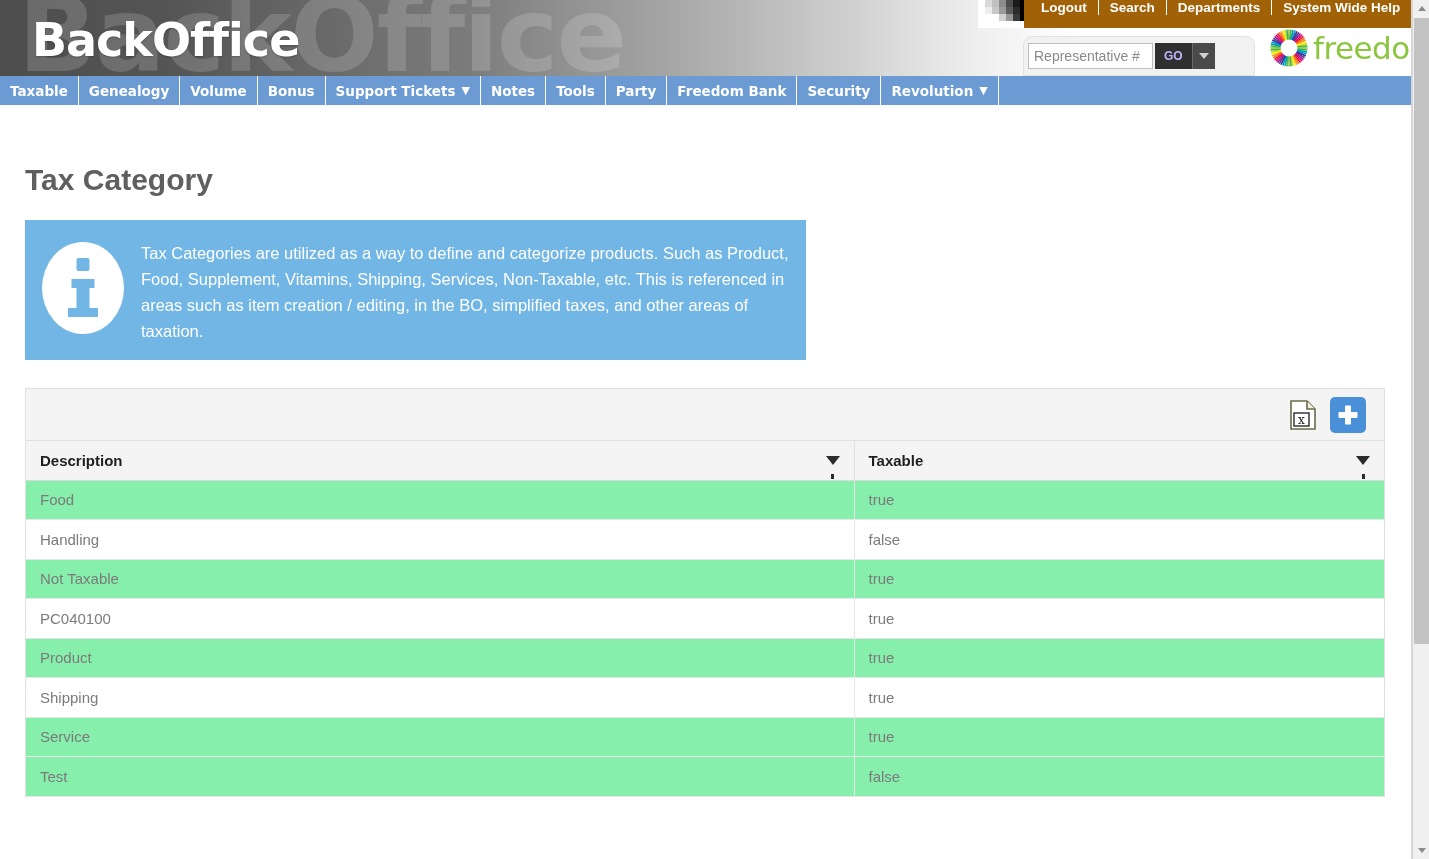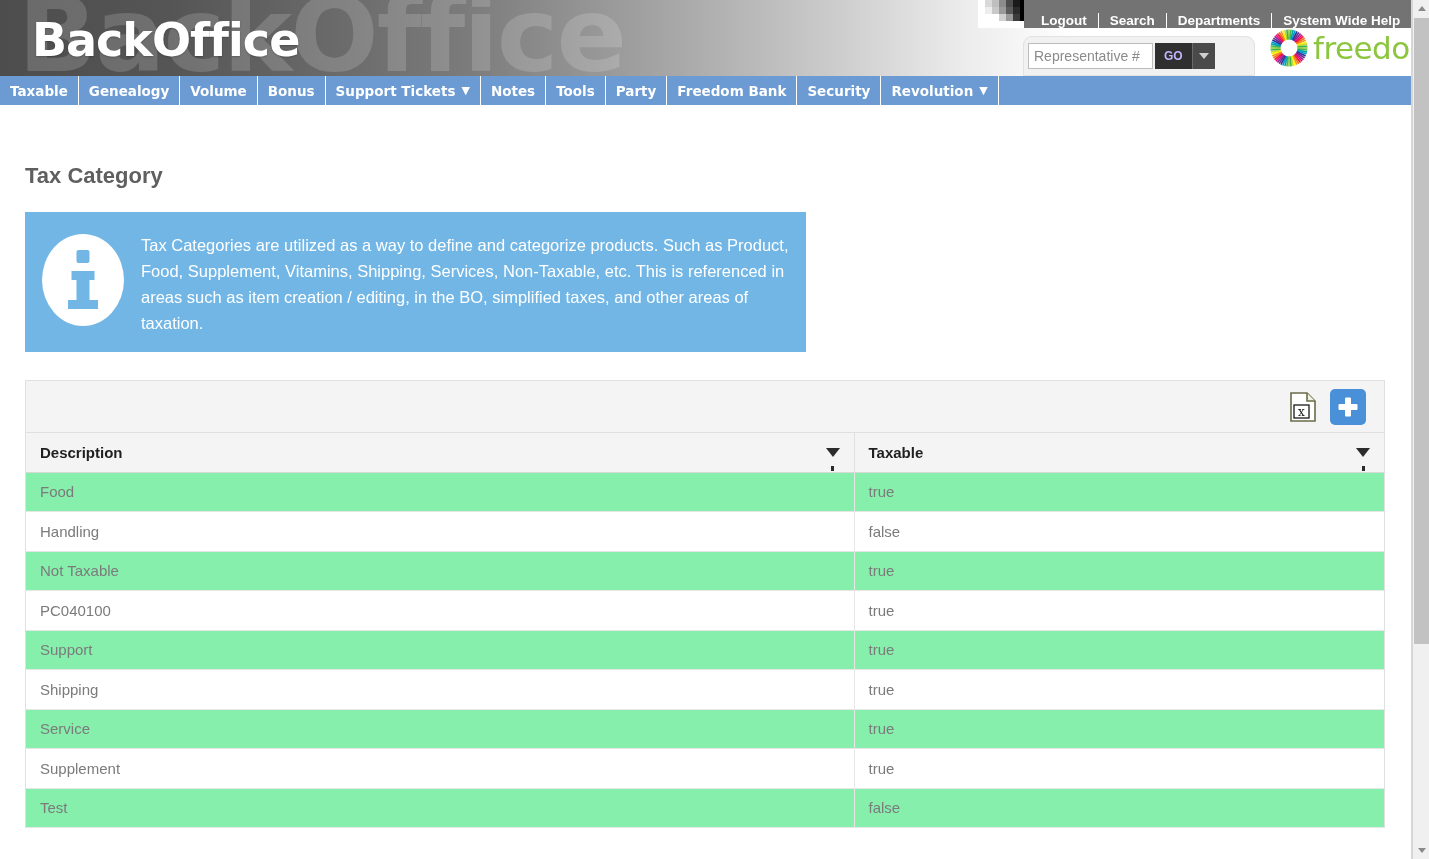--- a/index.html
+++ b/index.html
@@ -34,21 +34,21 @@
     font-family: "DejaVu Sans", sans-serif;
   }
 
   
   .checker { position: absolute; left: 978px; top: 0px; width: 46px; height: 28px; }
   .checker i { position: absolute; width: 7px; height: 7px; display: block; }
 
   
   .topnav {
     position: absolute; left: 1024px; top: 0; height: 28px;
-    background: #737373; display: flex; align-items: flex-end;
+    background: #a16207; display: flex; align-items: flex-start;
     padding: 0 6px;
   }
   .topnav a {
     color: #ffffff; font-size: 13.5px; font-weight: bold;
     display: flex; align-items: center; padding: 0 11px;
     text-decoration: none; white-space: nowrap;
     border-right: 1px solid #ffffff;
   }
   .topnav a:last-child { border-right: none; }
 
@@ -104,21 +104,21 @@
     display: flex; align-items: center; padding: 0 10px;
     white-space: nowrap; cursor: pointer;
     border-right: 1px solid #ffffff;
     font-family: "DejaVu Sans", sans-serif;
   }
   .mainnav .item .caret { margin-left: 6px; font-size: 11px; }
 
   
   .content { position: absolute; left: 0; top: 105px; width: 1412px; }
   .page-title {
-    margin: 58px 0 0 25px; font-size: 22px; font-weight: bold;
+    margin: 58px 0 0 25px; font-size: 30px; font-weight: bold;
     color: #5f5f5f; font-family: "Liberation Sans", sans-serif;
   }
 
   .infobox {
     margin: 23px 0 0 25px; width: 781px; min-height: 133px;
     background: #72b6e6; display: flex; align-items: flex-start;
     padding: 18px 14px 16px 0;
   }
   .infobox-icon {
     width: 116px; flex: 0 0 116px; display: flex;
@@ -451,33 +451,29 @@
             </tr>
             <tr class="alt">
               <td>Not Taxable</td>
               <td>true</td>
             </tr>
             <tr>
               <td>PC040100</td>
               <td>true</td>
             </tr>
             <tr class="alt">
-              <td>Support</td>
+              <td>Product</td>
               <td>true</td>
             </tr>
             <tr>
               <td>Shipping</td>
               <td>true</td>
             </tr>
             <tr class="alt">
               <td>Service</td>
-              <td>true</td>
-            </tr>
-            <tr>
-              <td>Supplement</td>
               <td>true</td>
             </tr>
             <tr class="alt">
               <td>Test</td>
               <td>false</td>
             </tr>
           </tbody>
       </table>
     </div>
   </div>

